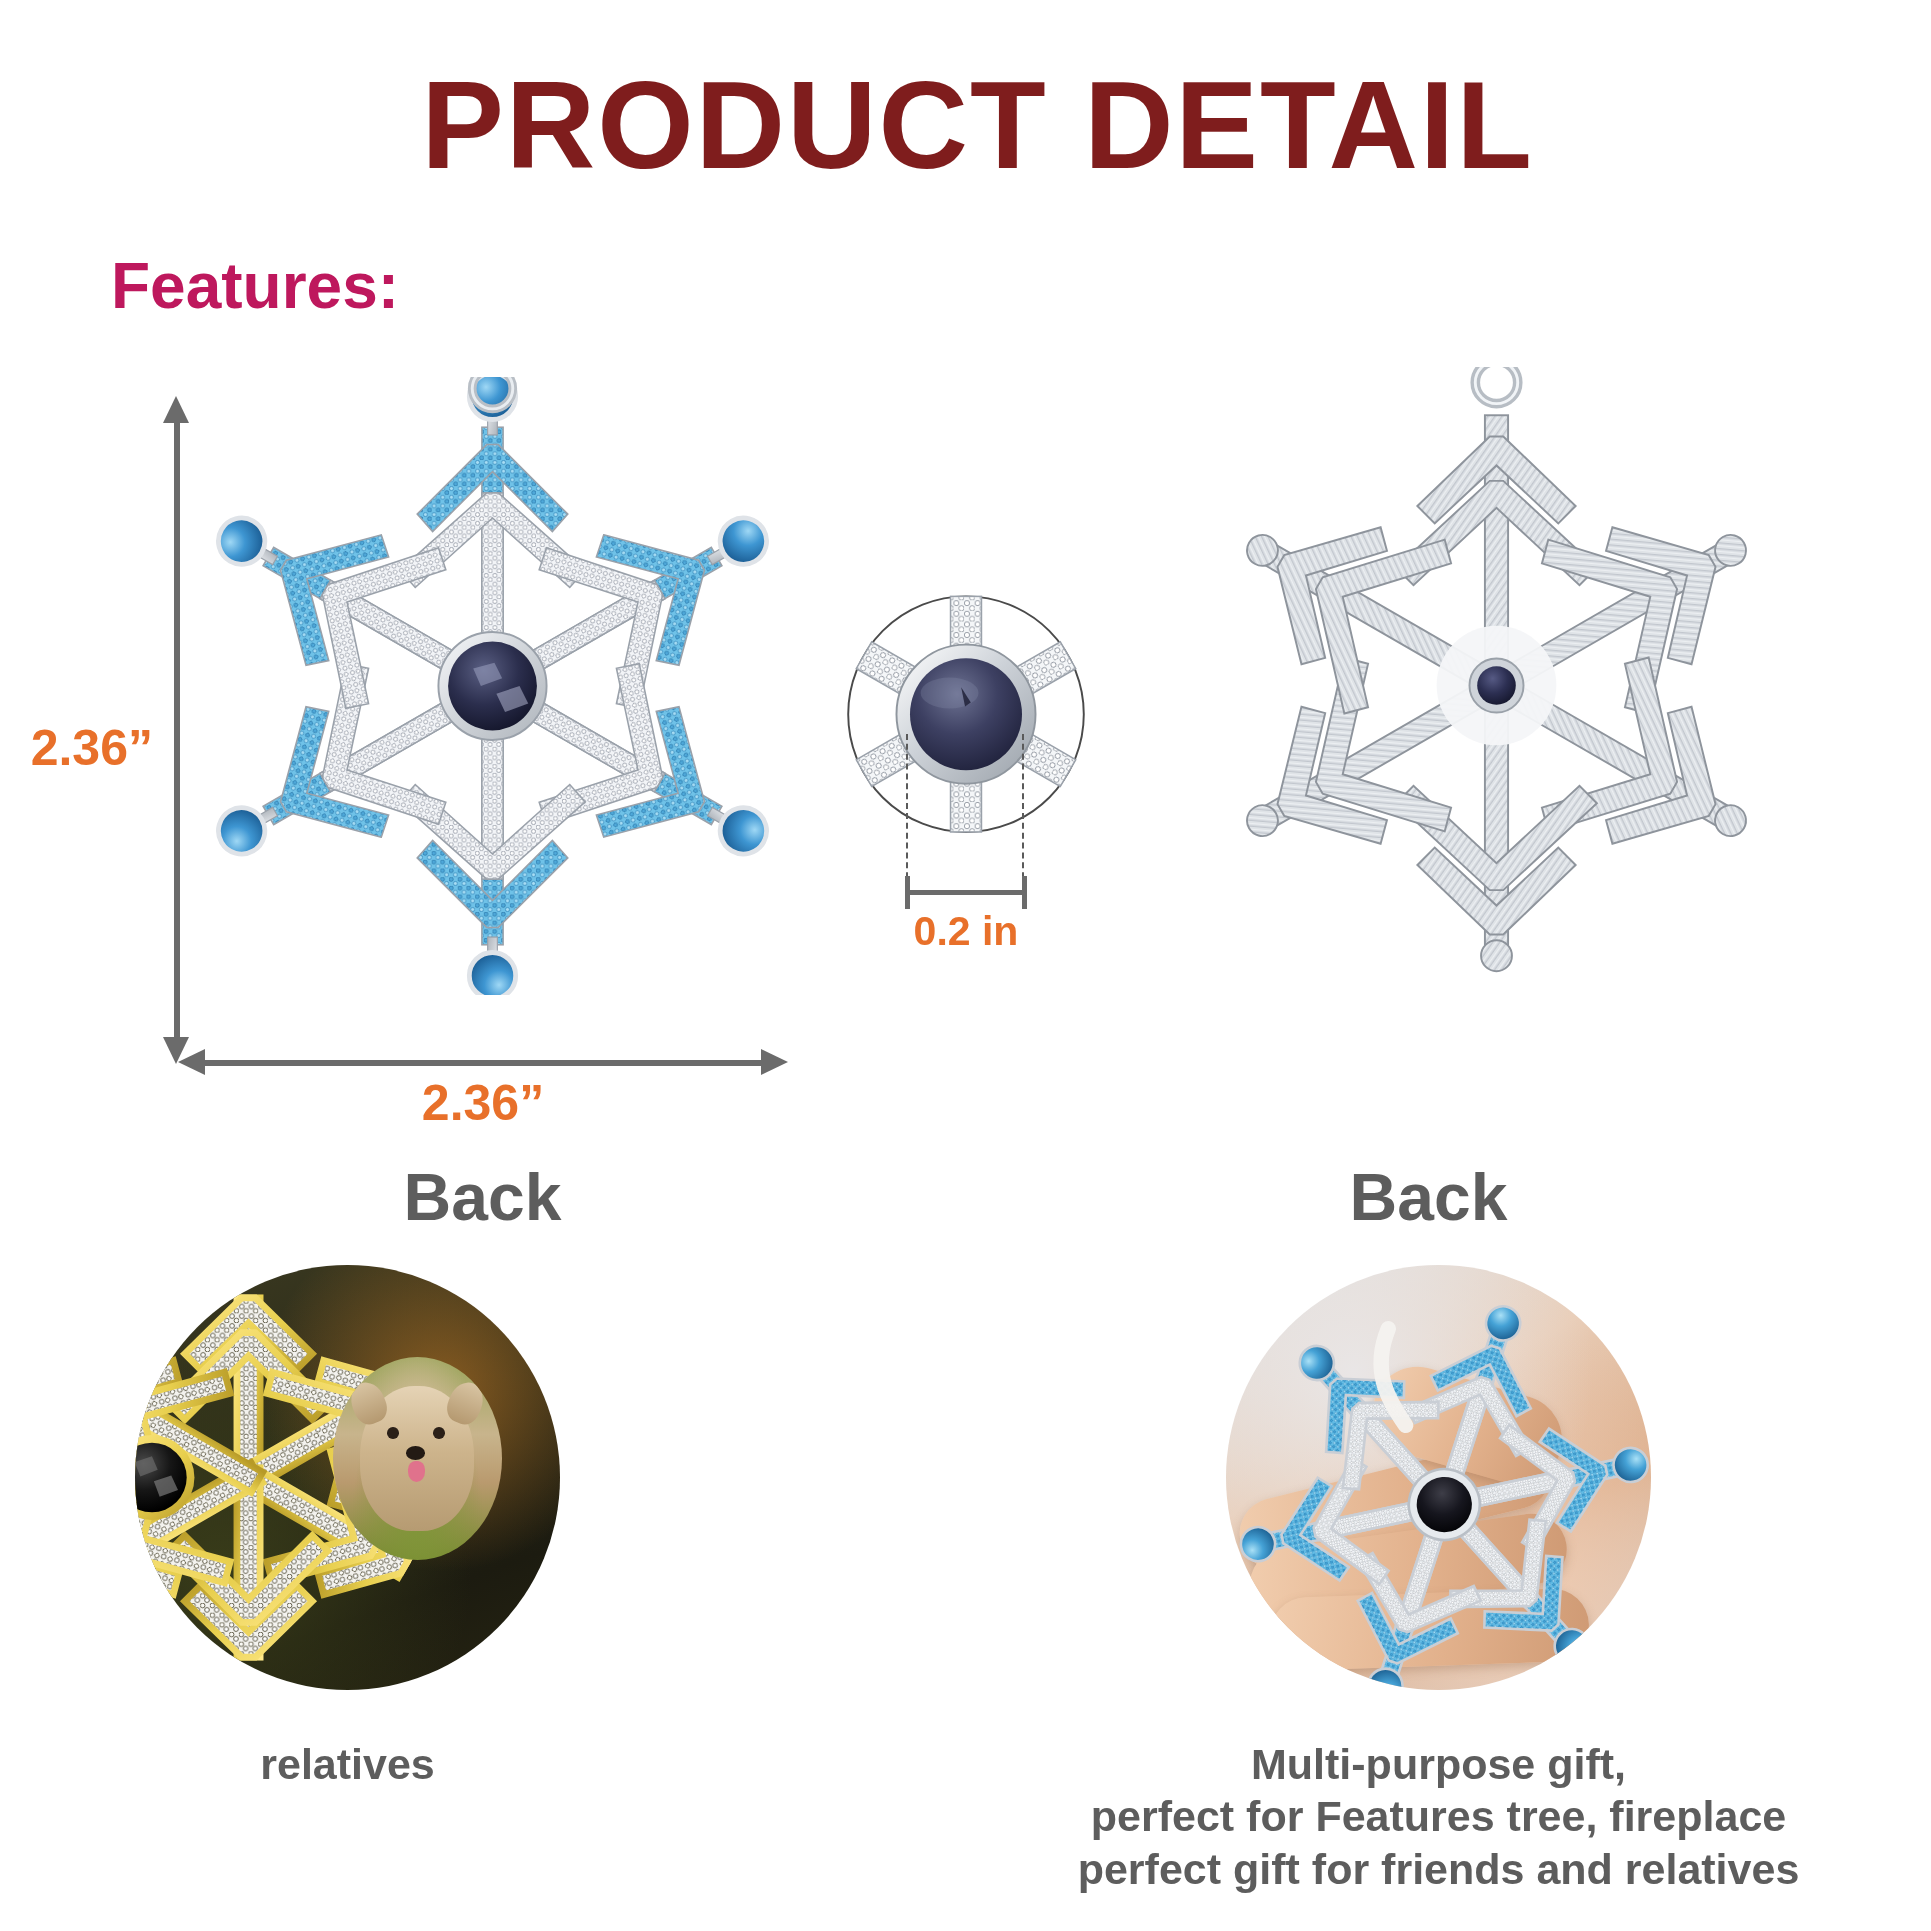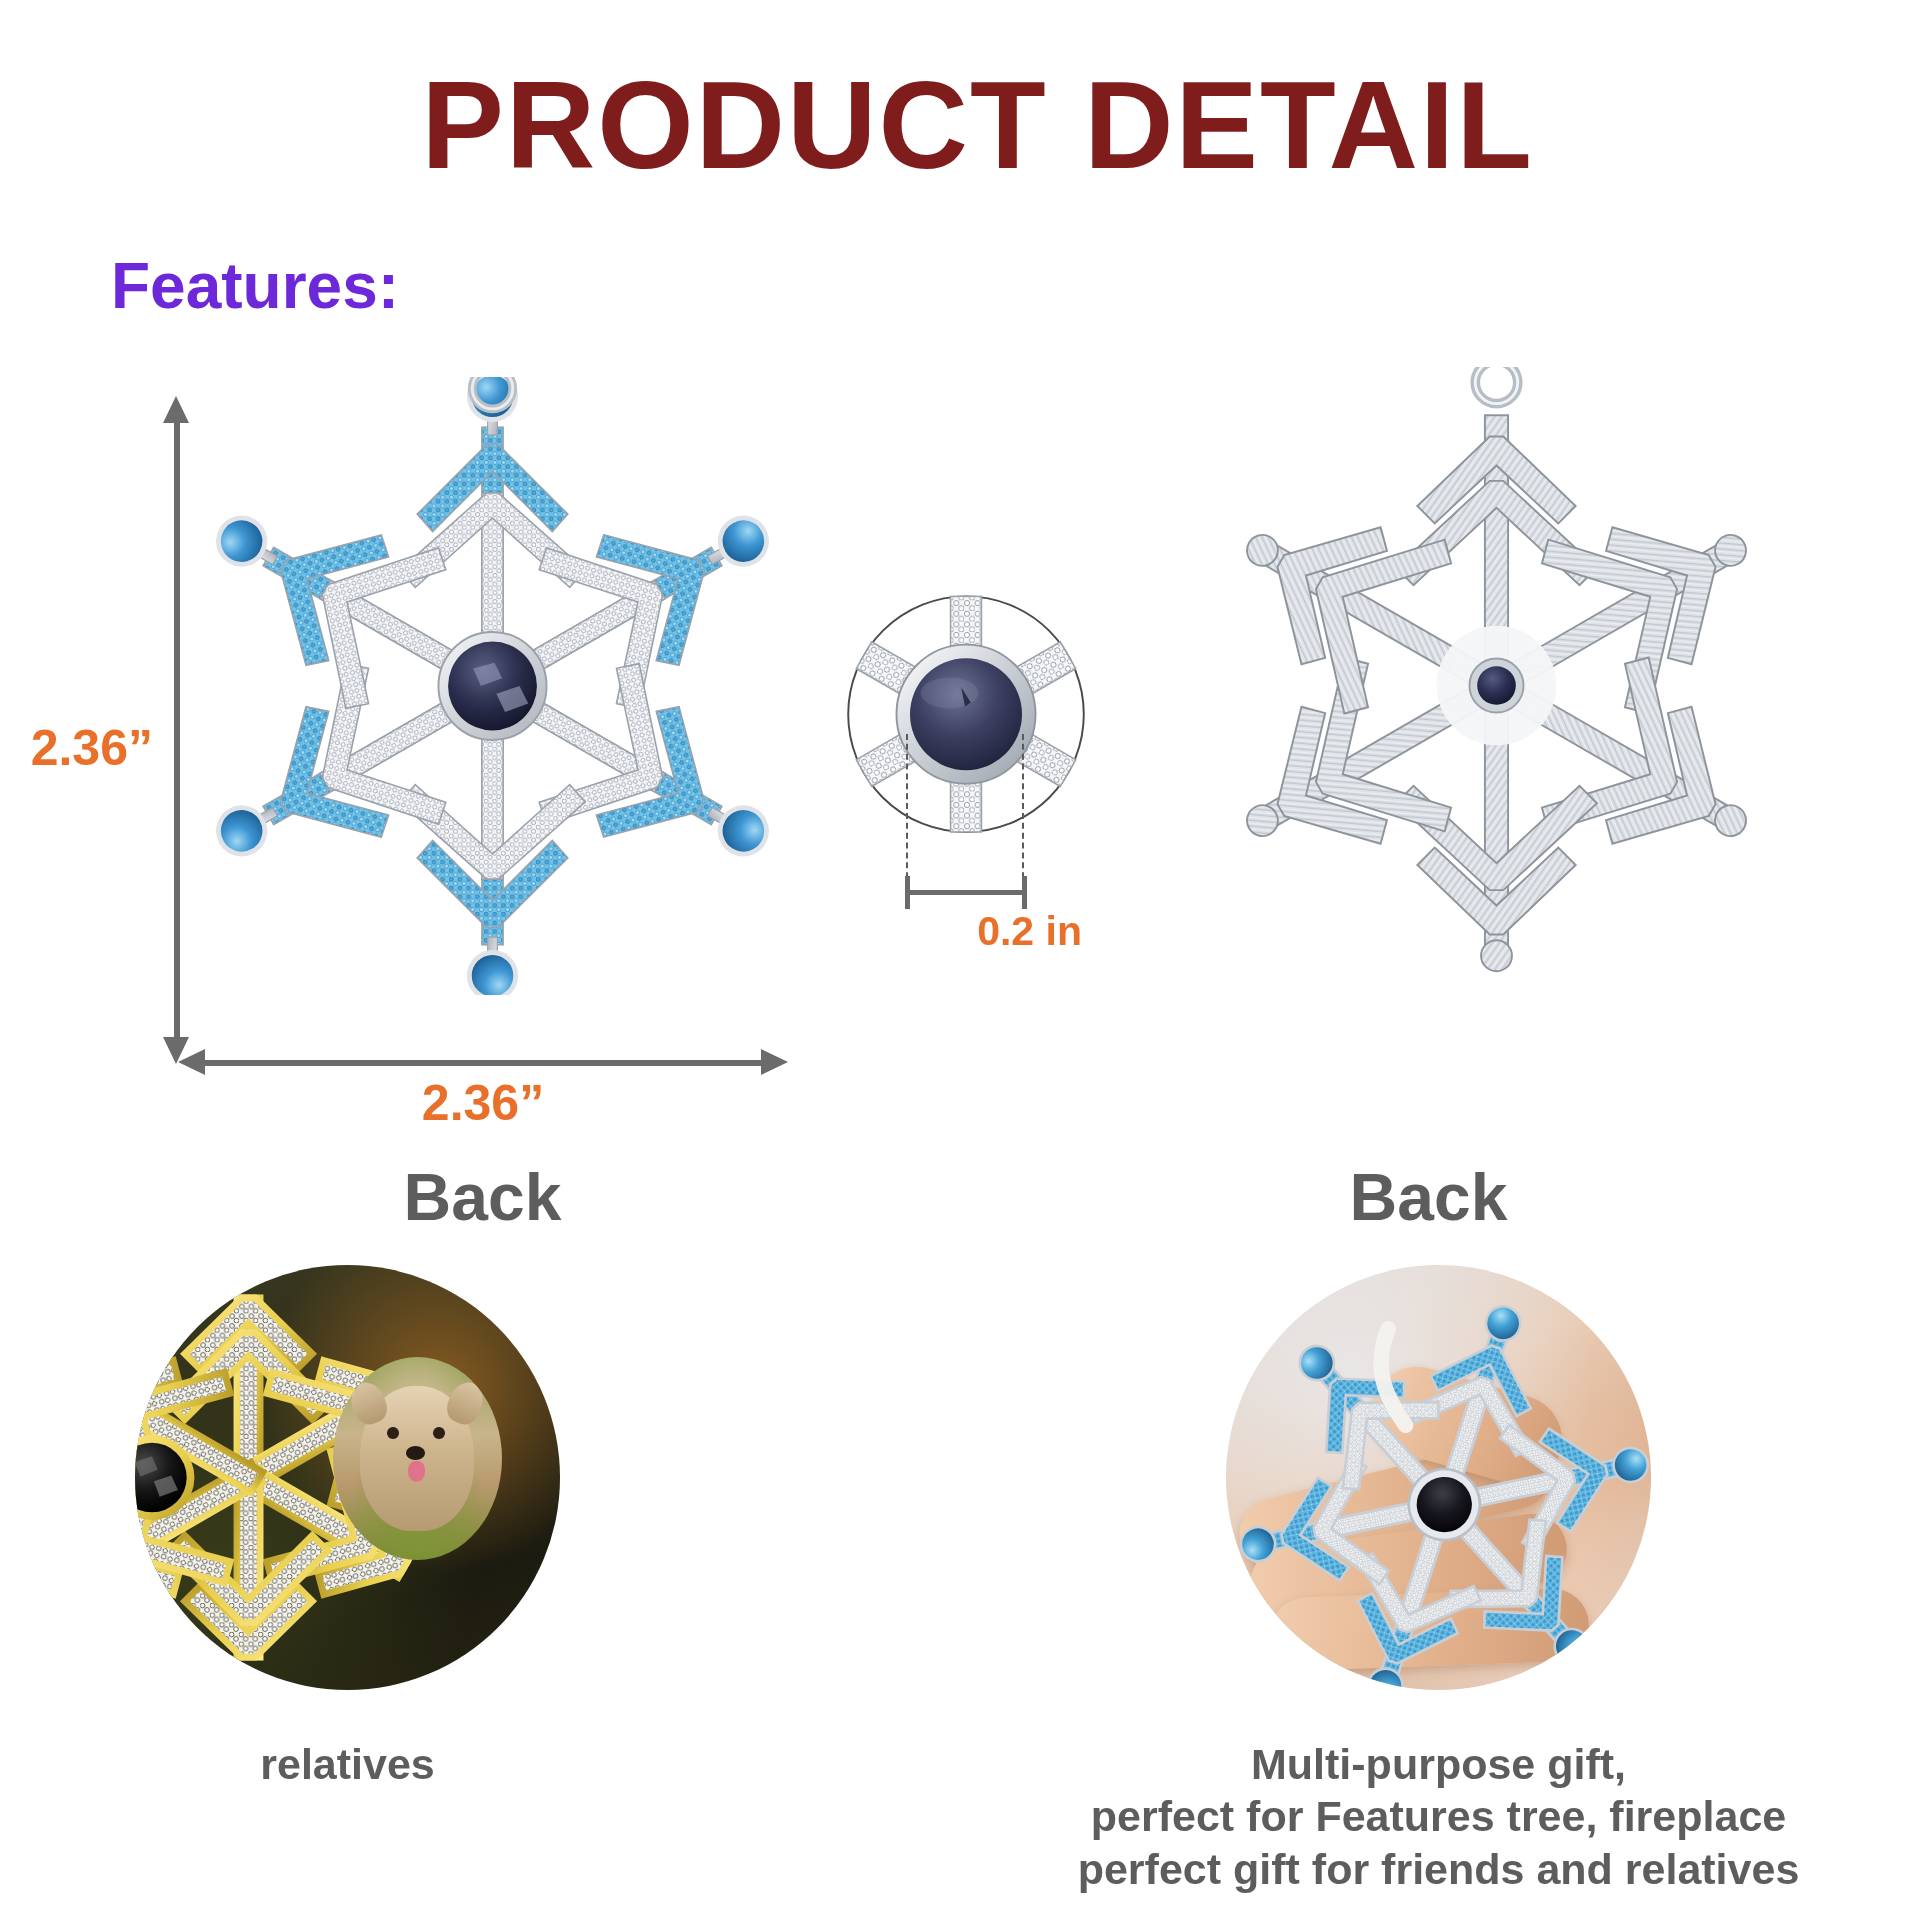--- a/index.html
+++ b/index.html
@@ -18,21 +18,21 @@
     text-align:center;
     font-size:124px;
     font-weight:bold;
     letter-spacing:1.9px;
     color:#7f1d1d;
     font-family:"Liberation Sans", sans-serif;
     line-height:1.05;
   }
   .features-label{
     position:absolute;left:111px;top:249px;
-    font-size:64px;font-weight:bold;color:#6d28d9;
+    font-size:64px;font-weight:bold;color:#be185d;
     letter-spacing:0px;
   }
 
   
   .dim-v{
     position:absolute;left:174px;top:421px;width:5.8px;height:618px;
     background:#6b6b6b;
   }
   .dim-v:before,.dim-v:after{
     content:"";position:absolute;left:-10.6px;width:0;height:0;
@@ -60,21 +60,21 @@
   .dim-v-text{left:19.3px;top:719px;width:145px;text-align:center;font-size:50px;}
 
   
   .cal-line{position:absolute;left:905px;top:890px;width:122px;height:4.8px;background:#6b6b6b;}
   .cal-tick{position:absolute;width:4.8px;height:33px;background:#6b6b6b;top:876px;}
   .cal-tick.l{left:905px;}
   .cal-tick.r{left:1022px;}
   .cal-leader{position:absolute;width:0;border-left:2.9px dashed #5a5a5a;top:734px;height:154px;}
   .cal-leader.l{left:906px;}
   .cal-leader.r{left:1022px;}
-  .cal-text{position:absolute;left:850px;top:908px;width:232px;text-align:right;
+  .cal-text{position:absolute;left:850px;top:908px;width:232px;text-align:center;
      font-size:41px;font-weight:bold;color:#e8702a;}
 
   
   .view-label{
     position:absolute;font-size:66px;font-weight:bold;color:#5d5d5d;text-align:center;
   }
   .label-front{left:193px;top:1159px;width:579px;}
   .label-back{left:1139px;top:1159px;width:579px;}
 
   

